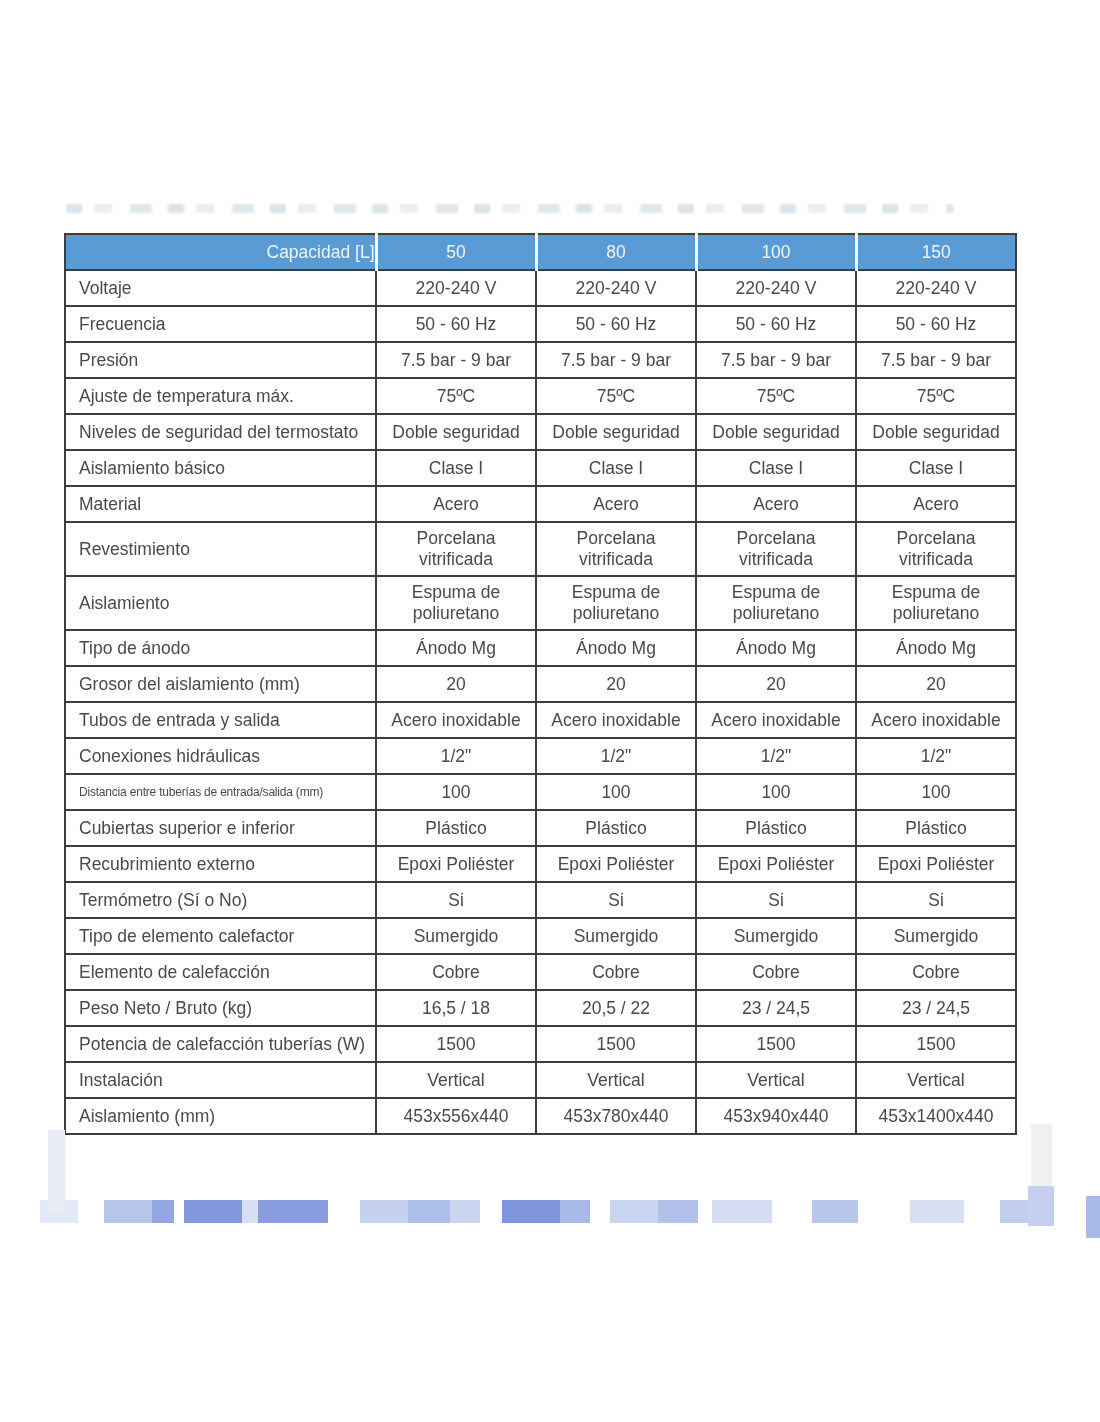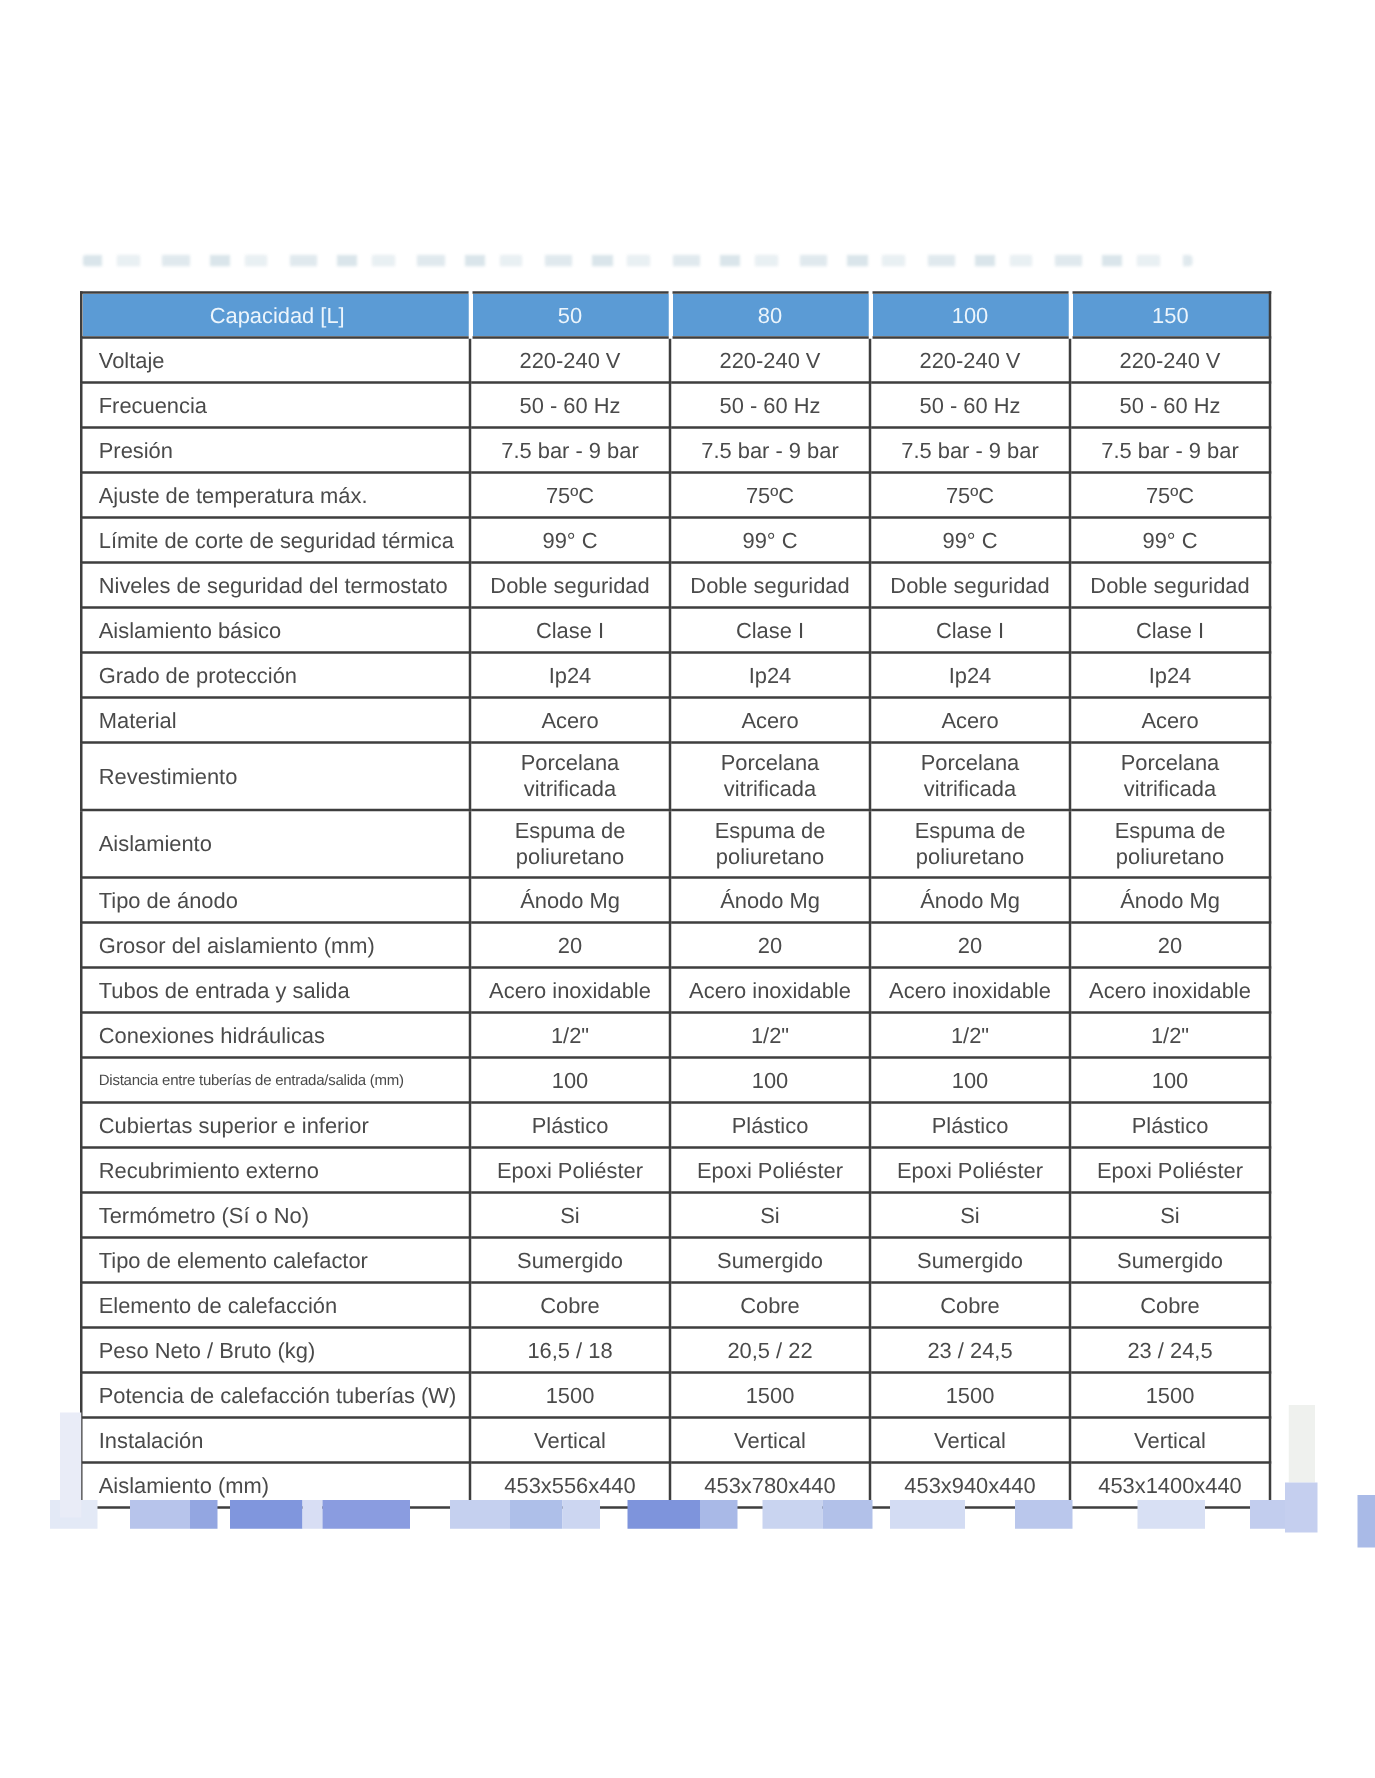--- a/index.html
+++ b/index.html
@@ -46,21 +46,21 @@
     line-height: 1.18;
     overflow: hidden;
   }
   table.spec thead th {
     background: #5b9bd5;
     color: #ecf5fc;
     height: 36px;
     text-align: center;
   }
   table.spec thead th.corner {
-    text-align: center;
+    text-align: right;
     padding-left: 3px;
   }
   table.spec thead th + th { border-left: 3px solid #ffffff; }
   table.spec tbody tr { height: 36px; padding-left: 18px; }
   table.spec tbody tr.tall { height: 54px; border-radius: 20px; }
   td.label-cell {
     text-align: left;
     padding-left: 13px;
     padding-right: 4px;
     white-space: nowrap;
@@ -129,46 +129,32 @@
     <td class="value-cell">7.5 bar - 9 bar</td>
   </tr>
         <tr>
     <td class="label-cell">Ajuste de temperatura máx.</td>
     <td class="value-cell">75ºC</td>
     <td class="value-cell">75ºC</td>
     <td class="value-cell">75ºC</td>
     <td class="value-cell">75ºC</td>
   </tr>
         <tr>
-    <td class="label-cell">Límite de corte de seguridad térmica</td>
-    <td class="value-cell">99° C</td>
-    <td class="value-cell">99° C</td>
-    <td class="value-cell">99° C</td>
-    <td class="value-cell">99° C</td>
-  </tr>
-        <tr>
     <td class="label-cell">Niveles de seguridad del termostato</td>
     <td class="value-cell">Doble seguridad</td>
     <td class="value-cell">Doble seguridad</td>
     <td class="value-cell">Doble seguridad</td>
     <td class="value-cell">Doble seguridad</td>
   </tr>
         <tr>
     <td class="label-cell">Aislamiento básico</td>
     <td class="value-cell">Clase I</td>
     <td class="value-cell">Clase I</td>
     <td class="value-cell">Clase I</td>
     <td class="value-cell">Clase I</td>
-  </tr>
-        <tr>
-    <td class="label-cell">Grado de protección</td>
-    <td class="value-cell">Ip24</td>
-    <td class="value-cell">Ip24</td>
-    <td class="value-cell">Ip24</td>
-    <td class="value-cell">Ip24</td>
   </tr>
         <tr>
     <td class="label-cell">Material</td>
     <td class="value-cell">Acero</td>
     <td class="value-cell">Acero</td>
     <td class="value-cell">Acero</td>
     <td class="value-cell">Acero</td>
   </tr>
         <tr class="tall">
     <td class="label-cell">Revestimiento</td>

